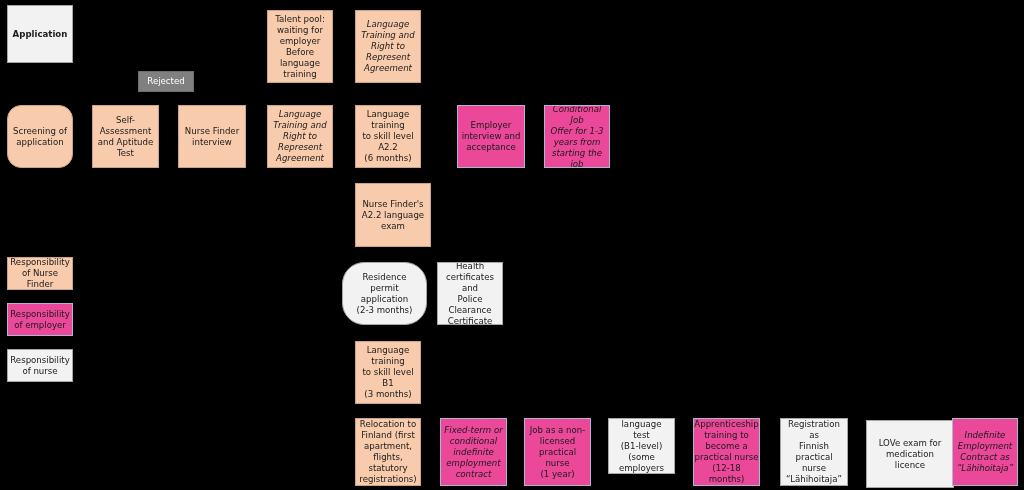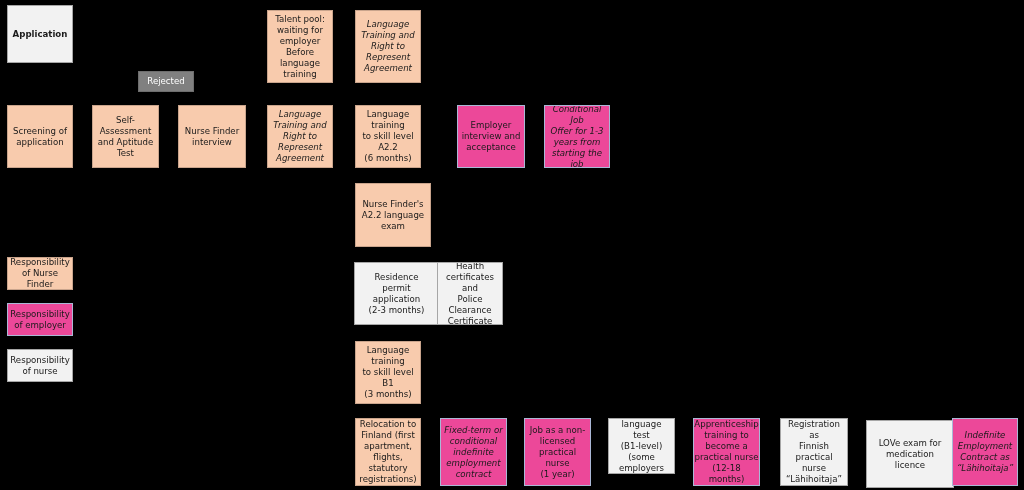--- a/index.html
+++ b/index.html
@@ -48,21 +48,21 @@
 waiting for
 employer
 Before
 language
 training</div>
       <div class="node peach italic" style="left: 355px; top: 10px; width: 66px; height: 73px;">Language
 Training and
 Right to
 Represent
 Agreement</div>
-      <div class="node peach" style="left: 7px; top: 105px; width: 66px; height: 63px;">Screening of
+      <div class="node peach" style="left: 7px; top: 105px; width: 66px; height: 63px; border-radius: 14px;">Screening of
 application</div>
       <div class="node peach" style="left: 92px; top: 105px; width: 67px; height: 63px;">Self-Assessment
 and Aptitude
 Test</div>
       <div class="node peach" style="left: 178px; top: 105px; width: 68px; height: 63px;">Nurse Finder
 interview</div>
       <div class="node peach italic" style="left: 267px; top: 105px; width: 66px; height: 63px;">Language
 Training and
 Right to
 Represent
@@ -75,21 +75,21 @@
       <div class="node blue" style="left: 457px; top: 105px; width: 68px; height: 63px;">Employer
 interview and
 acceptance</div>
       <div class="node blue italic" style="left: 544px; top: 105px; width: 66px; height: 63px;">Conditional Job
 Offer for 1-3
 years from
 starting the job</div>
       <div class="node peach" style="left: 355px; top: 183px; width: 76px; height: 64px;">Nurse Finder's
 A2.2 language
 exam</div>
-      <div class="node white" style="left: 354px; top: 262px; width: 85px; height: 63px;">Residence
+      <div class="node white" style="left: 342px; top: 262px; width: 85px; height: 63px; border-radius: 22px;">Residence
 permit
 application
 (2-3 months)</div>
       <div class="node white" style="left: 437px; top: 262px; width: 66px; height: 63px;">Health
 certificates
 and
 Police
 Clearance
 Certificate</div>
       <div class="node peach" style="left: 355px; top: 341px; width: 66px; height: 63px;">Language

